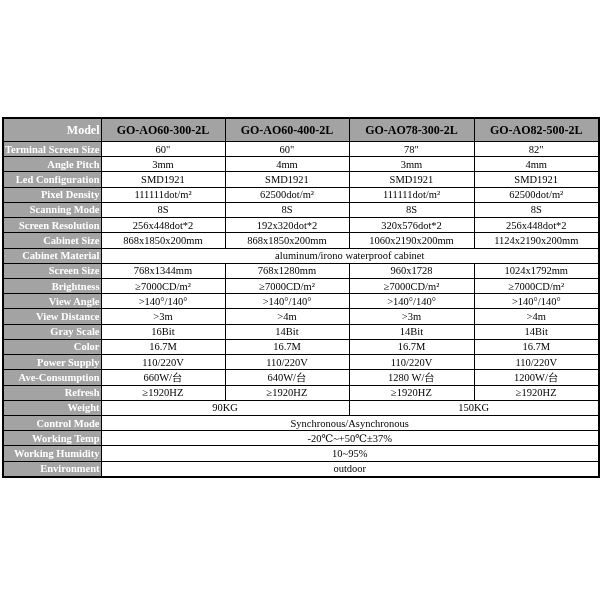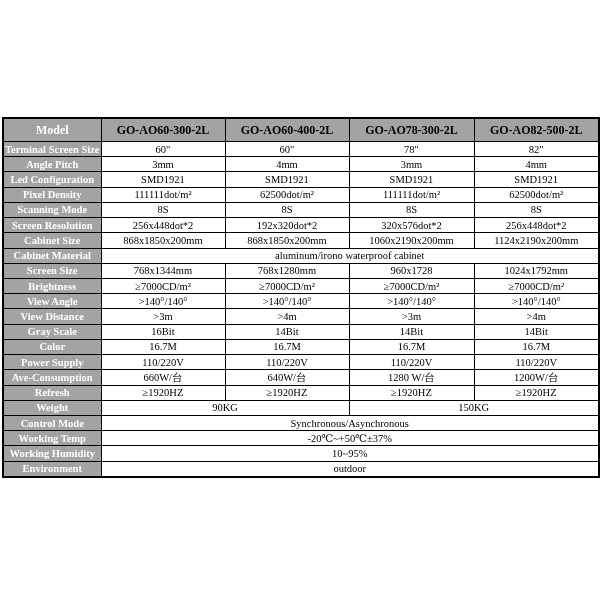--- a/index.html
+++ b/index.html
@@ -31,26 +31,27 @@
     color: #000000;
     overflow: hidden;
     white-space: nowrap;
   }
   .spec-table thead th {
     height: 22px;
     background: #a3a3a3;
     font-weight: bold;
     font-size: 12px;
   }
-  .spec-table thead th.lbl { color: #ffffff; }
+  .spec-table thead th.lbl { color: #ffffff; text-align: right; }
   .spec-table tbody th.lbl {
     background: #a3a3a3;
     color: #ffffff;
     font-weight: bold;
     font-size: 10.5px;
+    text-align: right;
   }
   .spec-table td { background: #ffffff; }
 </style>
 </head>
 <body>
 
 <div class="page">
   <table class="spec-table">
     <colgroup>
       <col style="width:98px">

